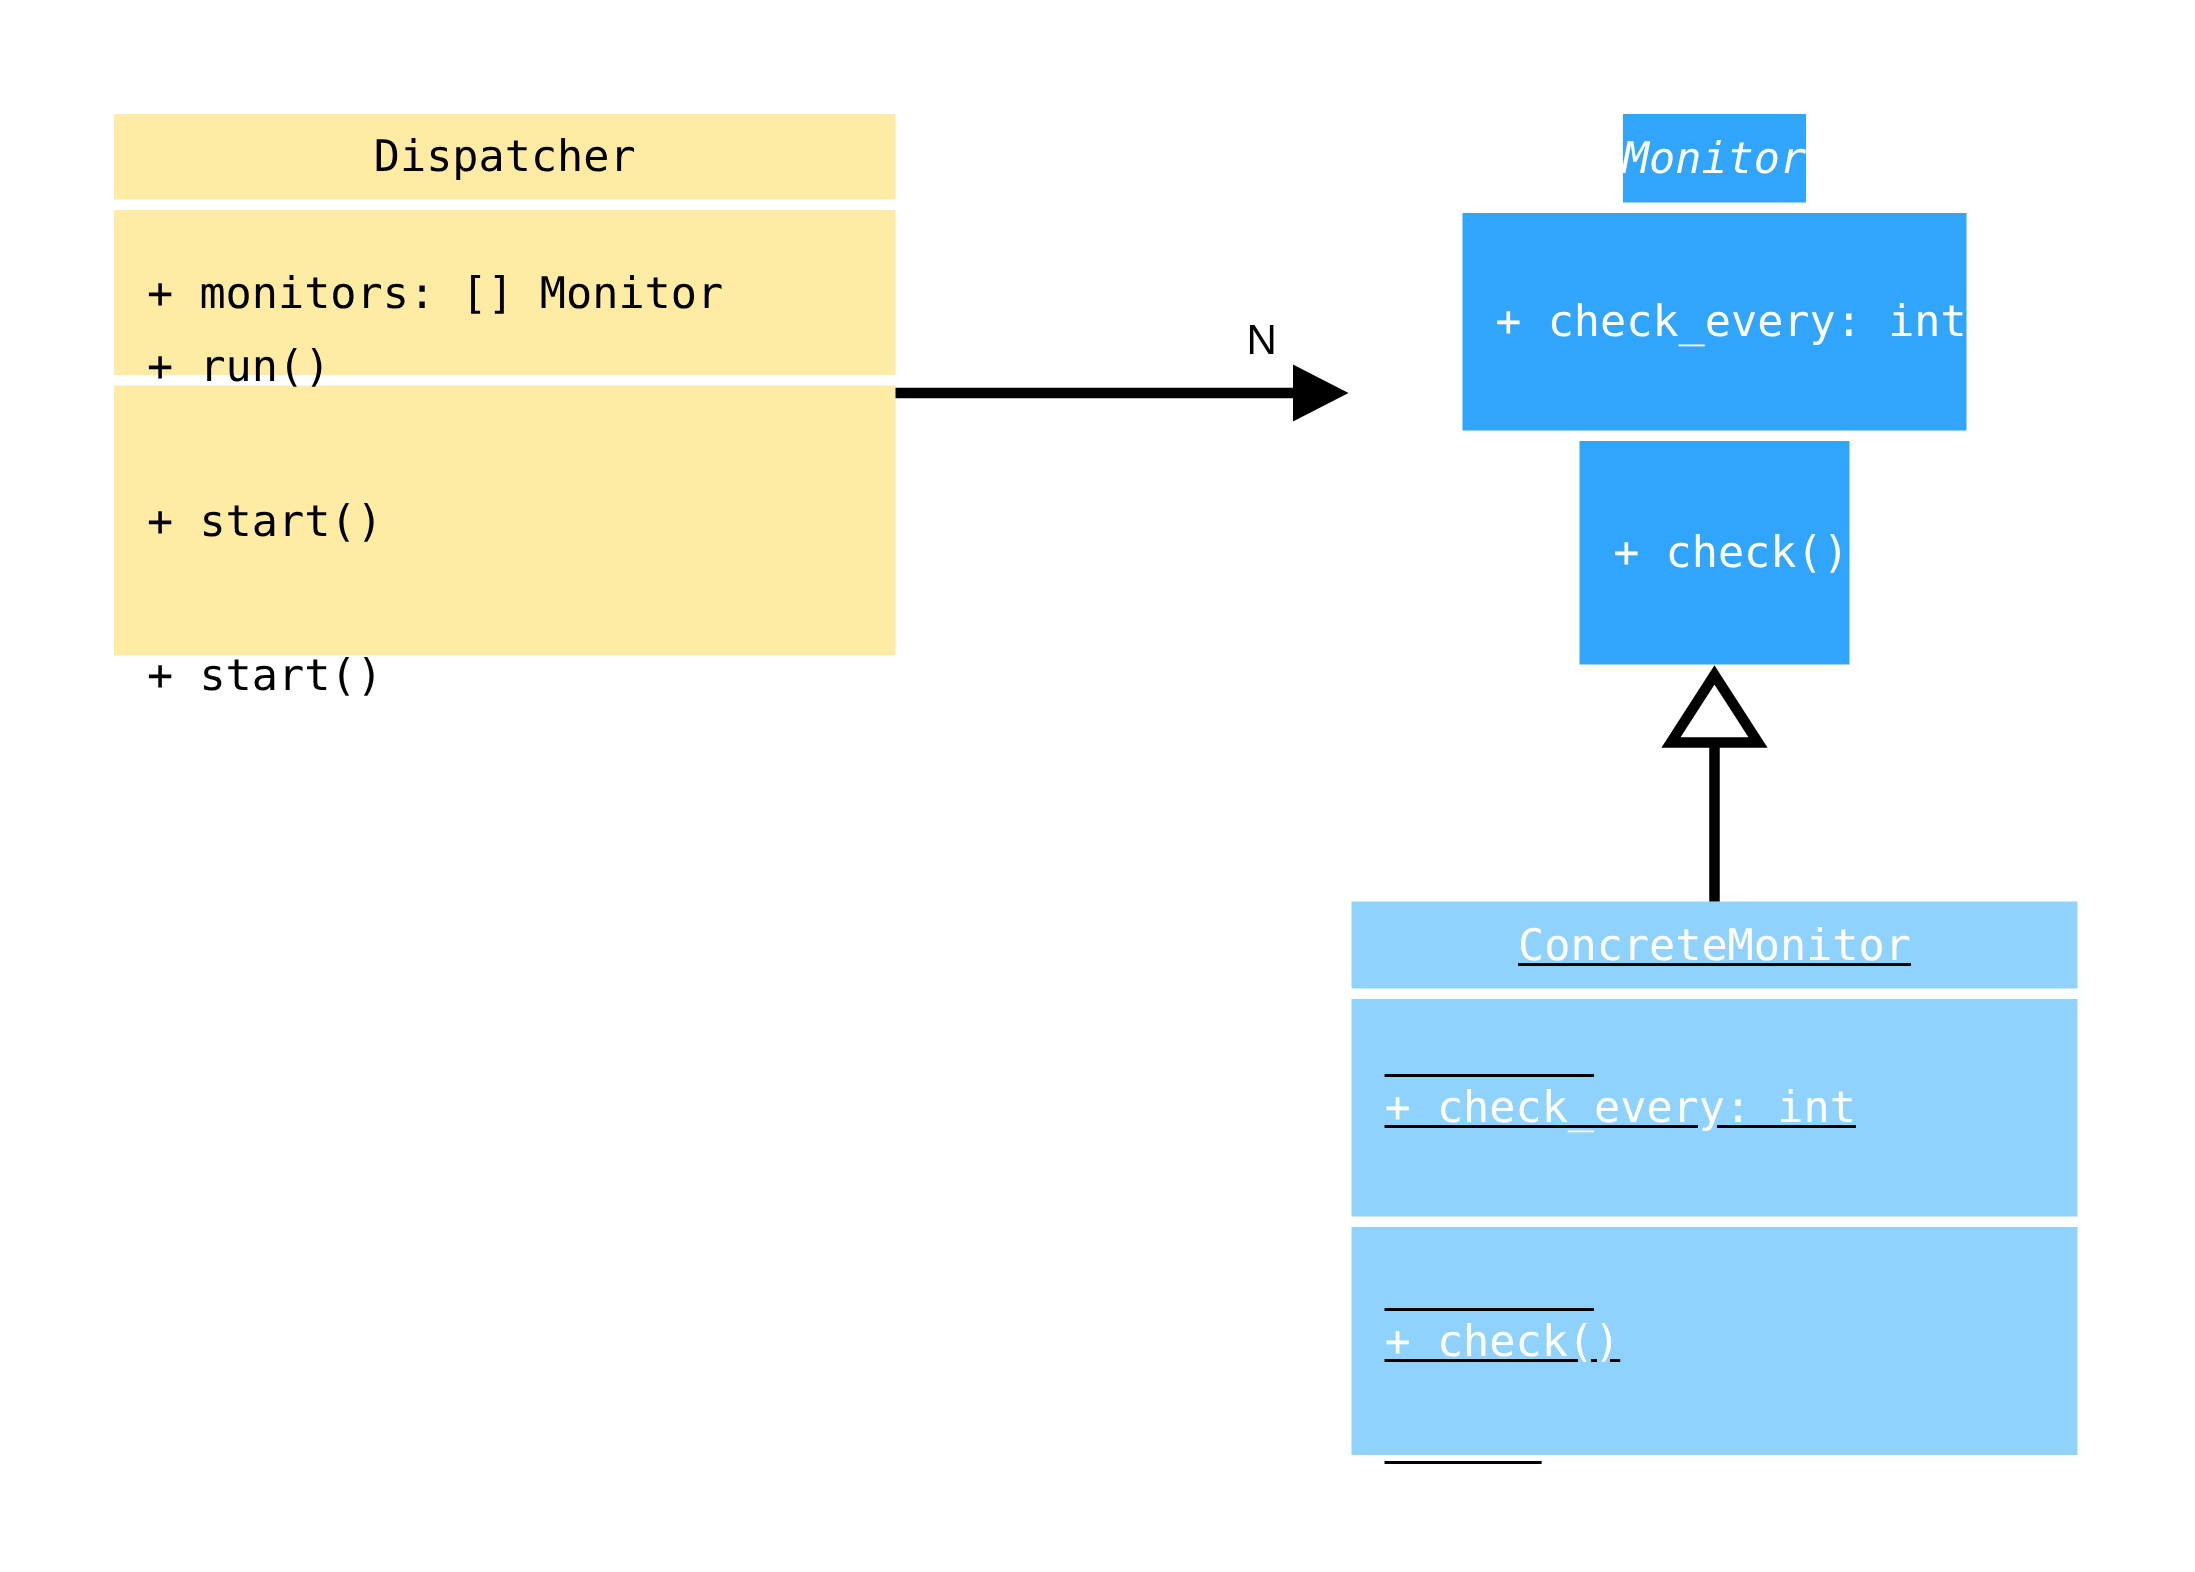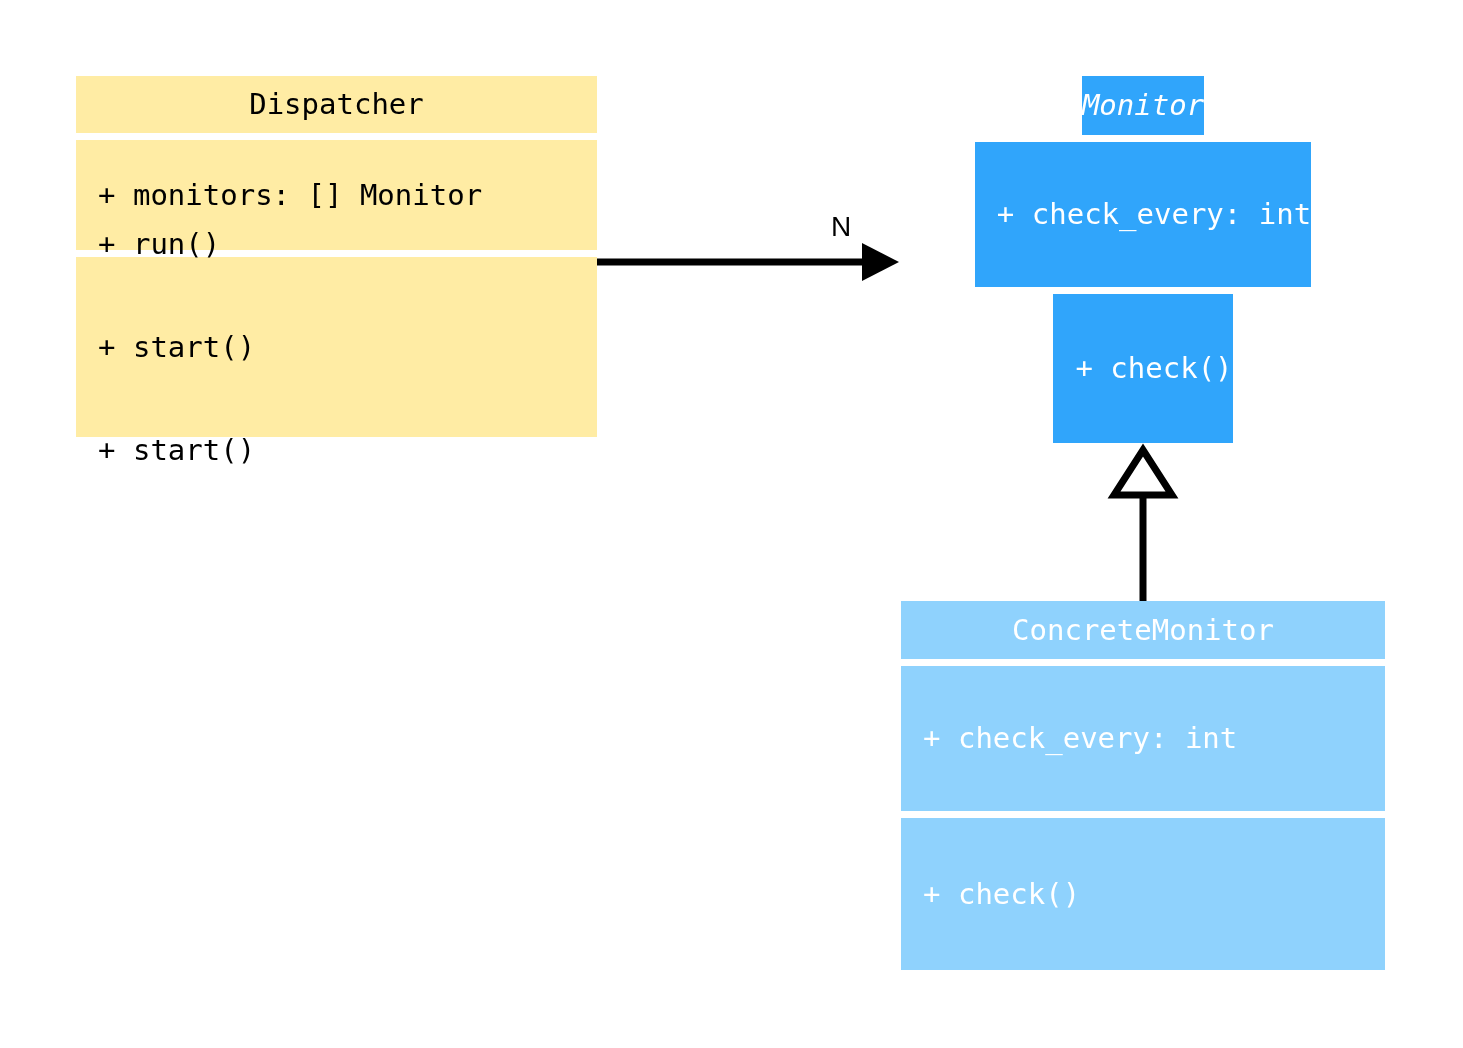--- a/index.html
+++ b/index.html
@@ -59,21 +59,21 @@
   .theme-yellow .compartment { background: #ffeca4; }
   .theme-yellow .class-title,
   .theme-yellow .member { color: #000000; }
 
   
   .theme-blue .compartment { background: #30a5fb; }
   .theme-blue .class-title,
   .theme-blue .member { color: #ffffff; }
 
   
-  .theme-lightblue .compartment { background: #8fd2fd; }
+  .theme-lightblue .compartment { background: #8fd2fd; text-decoration: underline; }
   .theme-lightblue .class-title,
   .theme-lightblue .member { color: #ffffff; }
 
   
   .connector-layer {
     position: absolute;
     left: 0;
     top: 0;
     width: 1463px;
     height: 1048px;

